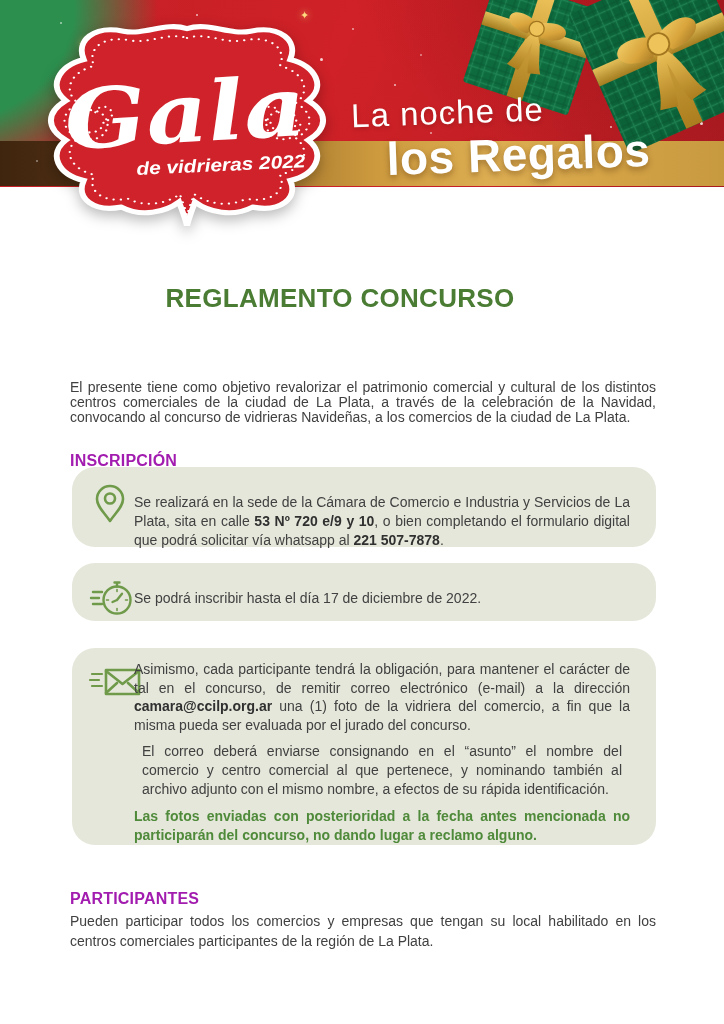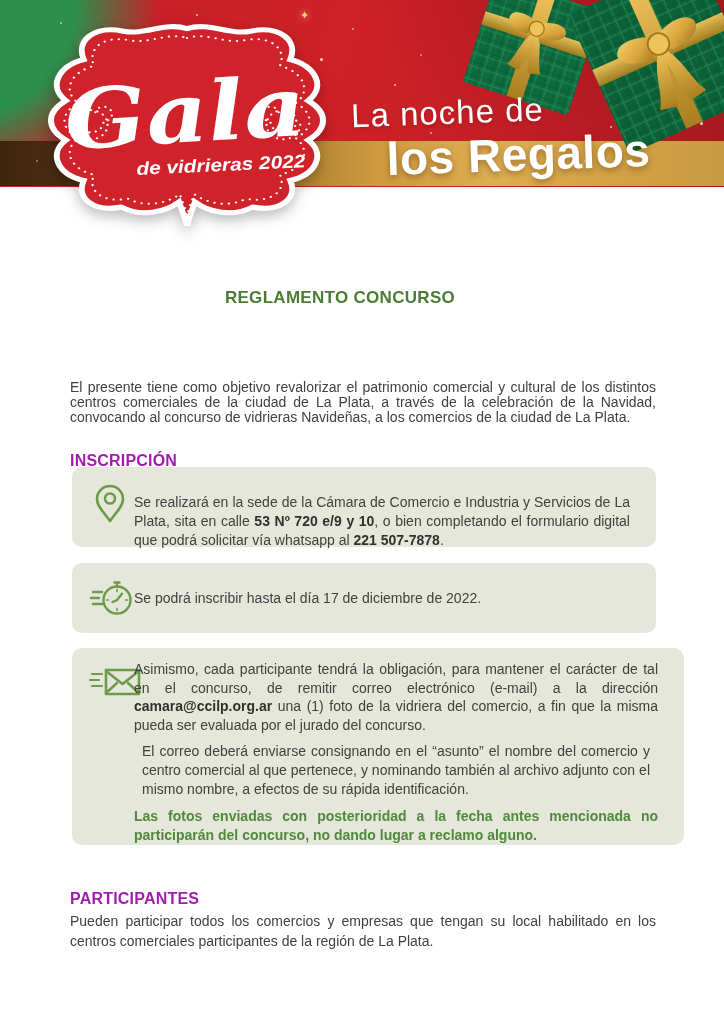--- a/index.html
+++ b/index.html
@@ -29,30 +29,30 @@
   .tag1{font-size:33px;letter-spacing:1px;font-weight:400;
         text-shadow:0 2px 4px rgba(80,10,10,.25);}
   .tag2{font-size:46px;font-weight:bold;letter-spacing:.5px;margin:-2px 0 0 34px;
         text-shadow:0 3px 6px rgba(70,35,0,.4);}
   .badge{position:absolute;left:38px;top:20px;width:298px;height:206px;
          filter:drop-shadow(0 5px 7px rgba(0,0,0,.28));}
   .badge text{font-family:"DejaVu Serif",serif;}
   .badge .sub{font-family:"Liberation Sans",sans-serif;}
   
   .title{position:absolute;left:0;top:281px;width:680px;text-align:center;
-         color:#4a7c33;font-weight:bold;font-size:17px;line-height:34px;letter-spacing:.3px;}
+         color:#4a7c33;font-weight:bold;font-size:26px;line-height:34px;letter-spacing:.3px;}
   .intro{position:absolute;left:70px;top:366px;width:586px;font-size:14px;
          line-height:15px;text-align:justify;}
   .sec-h{position:absolute;color:#a21caf;font-weight:bold;font-size:16px;letter-spacing:.2px;}
   .h-ins{left:70px;top:439px;}
   .h-par{left:70px;top:877px;text-align:right;}
-  .info-box{position:absolute;left:72px;width:584px;background:#e4e7da;border-radius:10px;}
+  .info-box{position:absolute;left:72px;width:584px;background:#e4e7da;border-radius:23px;}
   .box1{top:467px;height:80px;}
-  .box2{top:563px;height:70px;}
-  .box3{top:648px;height:197px;padding-left:28px;}
+  .box2{top:563px;height:58px;}
+  .box3{top:648px;height:197px;}
   .bx-icon{position:absolute;left:16px;top:14px;}
   .box2 .bx-icon{top:12px;}
   .bx-text{position:absolute;left:62px;right:26px;top:12px;font-size:14px;
            line-height:19px;text-align:justify;}
   .box3 .bx-text{line-height:18.6px;}
   .bold, b{font-weight:bold;color:#303030;}
   .warn{margin-top:9px;color:#4f8a3a;font-weight:bold;}
   .par-body{position:absolute;left:70px;top:898px;width:586px;font-size:14px;
             line-height:19.5px;text-align:justify;}
 </style>

